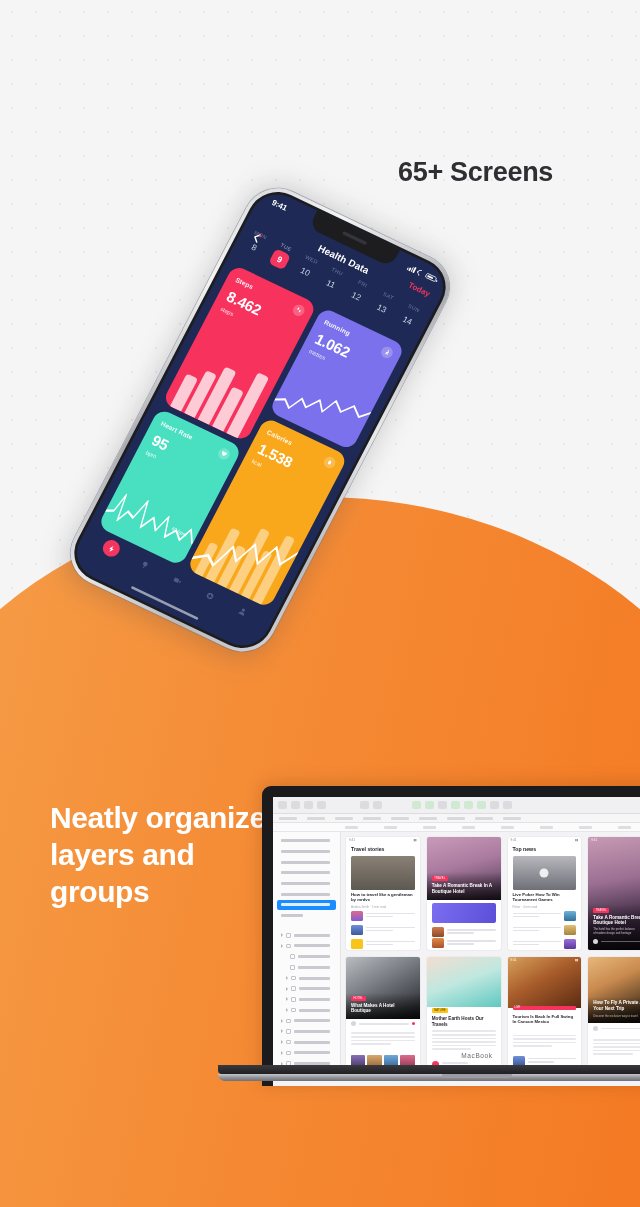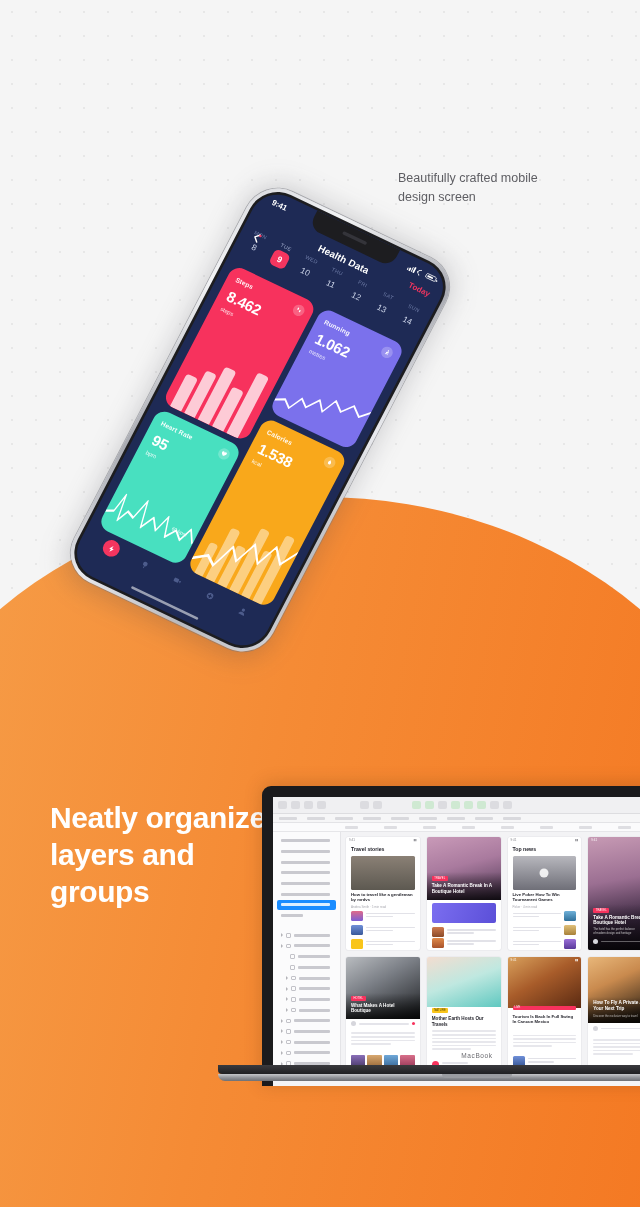--- a/index.html
+++ b/index.html
@@ -356,21 +356,21 @@
 <body>
 
 <div id="stage">
 
   <div class="bg-light"></div>
   <div class="dotgrid"></div>
   <div class="orange-fill"></div>
   <div class="orange-blob"></div>
 
   <div class="hero-copy">
-    <div class="hero-sub">Beautifully crafted mobile design screen</div>
+    <div class="hero-title">65+ Screens</div>
   </div>
 
   <div class="phone-wrap">
     <div class="phone">
       <div class="phone-shadow"></div>
       <div class="phone-frame">
         <div class="phone-inner">
           <div class="screen">
 
             <div class="notch">

